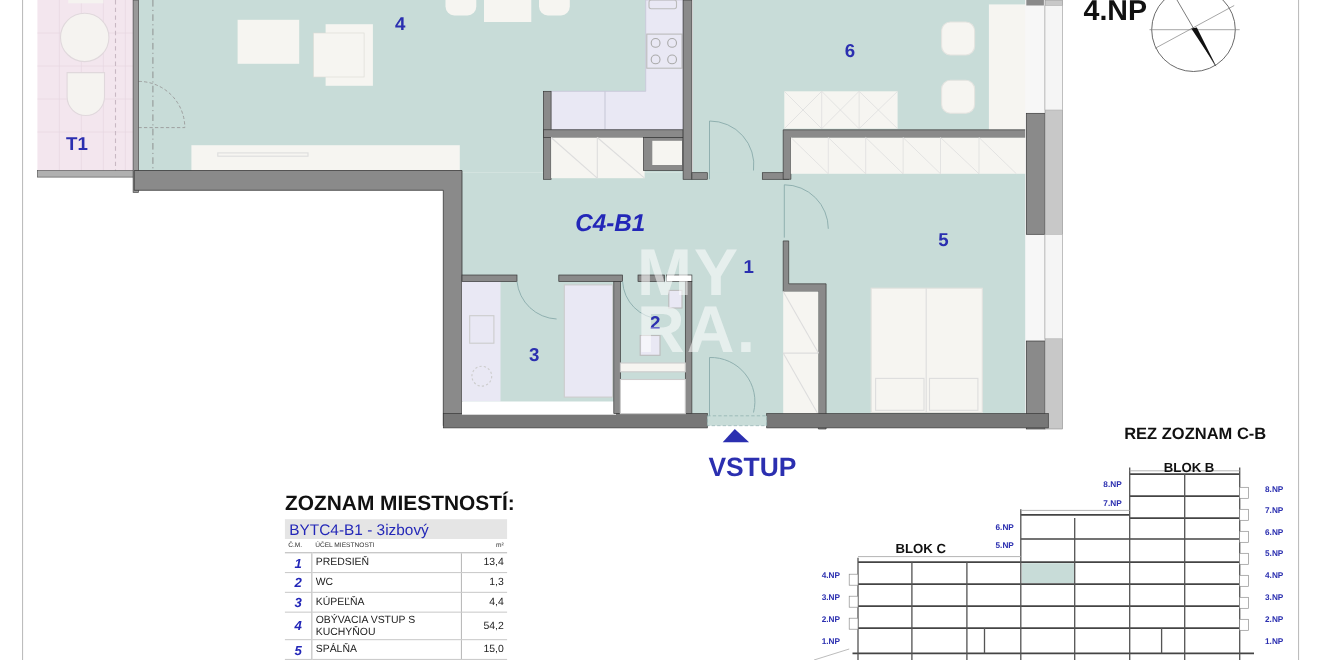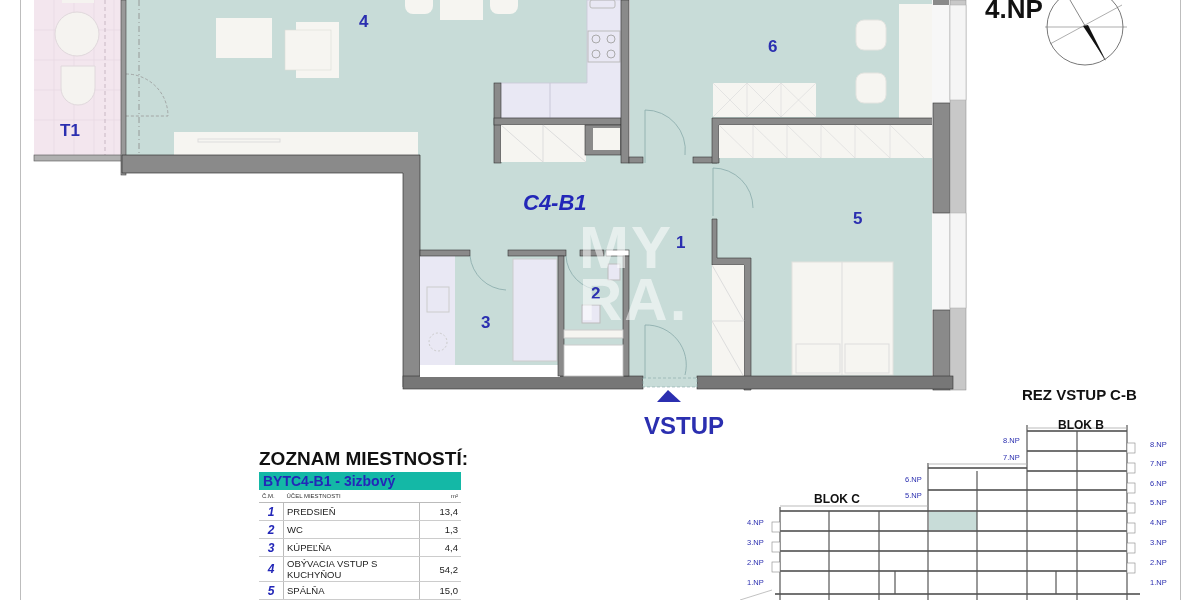--- a/index.html
+++ b/index.html
@@ -5,30 +5,30 @@
   html, body { margin: 0; padding: 0; background: #ffffff; }
   body { width: 1200px; height: 600px; position: relative; overflow: hidden; font-family: "Liberation Sans", sans-serif; }
   #plan { position: absolute; left: 0; top: 0; width: 1200px; height: 600px; }
   .room-num { position: absolute; color: #2b2fb0; font-weight: bold; font-size: 17px; font-family: "Liberation Sans", sans-serif; }
   .apt-code { position: absolute; left: 523px; top: 190px; color: #2327b8; font-weight: bold; font-style: italic; font-size: 22px; }
   .floor-label { position: absolute; left: 985px; top: -6px; font-weight: bold; font-size: 26px; color: #111; }
   .vstup { position: absolute; left: 644px; top: 412px; color: #2b2fb0; font-weight: bold; font-size: 24px; }
   .watermark { position: absolute; left: 535px; top: 222px; color: rgba(255,255,255,0.55); font-weight: bold; font-size: 60px; line-height: 52px; letter-spacing: 2px; pointer-events: none; }
   .room-list-title { position: absolute; left: 259px; top: 448px; font-weight: bold; font-size: 19px; color: #111; }
   .room-table { position: absolute; left: 259px; top: 472px; width: 202px; border-collapse: collapse; font-size: 9.5px; }
-  .room-table .apt-head { background: #14b8a6; color: #2327b8; font-weight: bold; font-size: 14px; padding: 1px 4px; text-align: left; }
+  .room-table .apt-head { background: #e5e5e5; color: #2327b8; font-weight: normal; font-size: 14px; padding: 1px 4px; text-align: left; }
   .room-table th.col { font-weight: normal; font-size: 6px; color: #333; text-align: left; padding: 3px 3px; border-bottom: 1px solid #bbb; }
   .room-table th.col.area { text-align: right; }
   .room-table td { padding: 1px 3px; border-bottom: 1px solid #ccc; height: 15px; color: #222; }
   .room-table td.num { color: #2327b8; font-weight: bold; font-style: italic; font-size: 12px; text-align: center; width: 18px; border-right: 1px solid #bbb; }
   .room-table td.name { border-right: 1px solid #bbb; }
   .room-table td.area { text-align: right; width: 26px; padding-left: 12px; }
   .rez-title { position: absolute; left: 1022px; top: 386px; font-weight: bold; font-size: 15px; color: #111; }
   .blok { position: absolute; font-weight: bold; font-size: 12px; color: #111; }
-  .np { position: absolute; font-weight: normal; font-size: 7.5px; color: #2b2fb0; }
+  .np { position: absolute; font-weight: bold; font-size: 7.5px; color: #2b2fb0; }
 </style>
 </head>
 <body>
 
 <svg id="plan" viewBox="0 0 1200 600" xmlns="http://www.w3.org/2000/svg">
 
   <line x1="20.5" y1="0" x2="20.5" y2="600" stroke="#bdbdbd" stroke-width="1"></line>
   <line x1="1180.5" y1="0" x2="1180.5" y2="600" stroke="#bdbdbd" stroke-width="1"></line>
 
   <rect x="34" y="0" width="88" height="157" fill="#f3e6ee"></rect>
@@ -283,21 +283,21 @@
         <td class="area">15,0</td>
       </tr>
     <tr>
         <td class="num">6</td>
         <td class="name">IZBA</td>
         <td class="area">17,2</td>
       </tr>
   </tbody>
 </table>
 
-<div class="rez-title">REZ VSTUP C-B</div>
+<div class="rez-title">REZ ZOZNAM C-B</div>
 <div class="blok" style="left:1058px; top:418px;">BLOK B</div>
 <div class="blok" style="left:814px; top:492px;">BLOK C</div>
 
 <div class="np" style="left:747px; top:518px;">4.NP</div>
 <div class="np" style="left:747px; top:538px;">3.NP</div>
 <div class="np" style="left:747px; top:558px;">2.NP</div>
 <div class="np" style="left:747px; top:578px;">1.NP</div>
 
 <div class="np" style="left:905px; top:475px;">6.NP</div>
 <div class="np" style="left:905px; top:491px;">5.NP</div>

